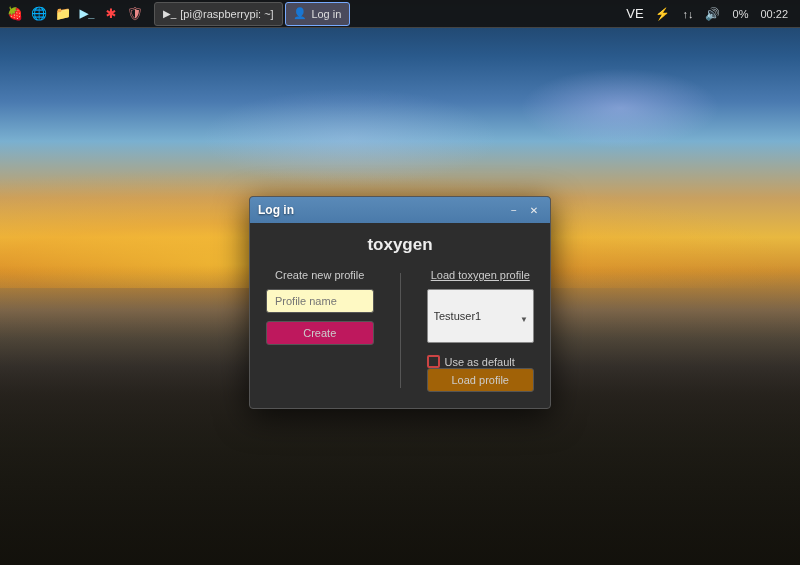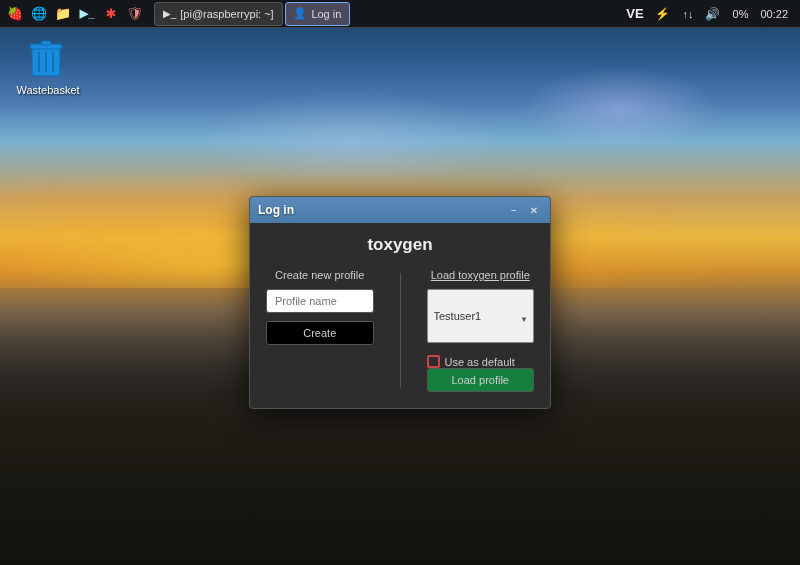--- a/index.html
+++ b/index.html
@@ -241,33 +241,33 @@
       text-align: center;
     }
 
     .col-label.underlined {
       text-decoration: underline;
     }
 
     .profile-name-input {
       width: 100%;
       padding: 5px 8px;
-      background: #ffffff;
+      background: #fef9c3;
       border: 1px solid #555;
       border-radius: 3px;
       color: #888;
       font-size: 11px;
       outline: none;
       margin-bottom: 8px;
     }
 
     .create-btn {
       width: 100%;
       padding: 5px 0;
-      background: #000000;
+      background: #be185d;
       border: 1px solid #555;
       border-radius: 3px;
       color: #ccc;
       font-size: 11px;
       cursor: pointer;
       text-align: center;
     }
 
     .profile-select {
       width: 100%;
@@ -317,21 +317,21 @@
     }
 
     .use-default-label {
       color: #ccc;
       font-size: 11px;
     }
 
     .load-profile-btn {
       width: 100%;
       padding: 5px 0;
-      background: #15803d;
+      background: #a16207;
       border: 1px solid #555;
       border-radius: 3px;
       color: #ccc;
       font-size: 11px;
       cursor: pointer;
       text-align: center;
     }
 
     
     .col-divider {
@@ -419,56 +419,39 @@
         <span style="font-size:10px;">▶_</span>
         <span>[pi@raspberrypi: ~]</span>
       </div>
       <div class="taskbar-app active">
         <span style="font-size:11px;">👤</span>
         <span>Log in</span>
       </div>
     </div>
 
     <div class="taskbar-right">
-      <div class="taskbar-right-item" style="font-size:13px; font-weight:bold; color:#eee;">VE</div>
+      <div class="taskbar-right-item" style="font-size:13px; font-weight:normal; color:#eee;">VE</div>
       <div class="taskbar-right-item">
         <span class="bt-icon">⚡</span>
       </div>
       <div class="taskbar-right-item">
         <span>↑↓</span>
       </div>
       <div class="taskbar-right-item">
         <span style="font-size:12px;">🔊</span>
       </div>
       <div class="taskbar-right-item">
         <span>0%</span>
       </div>
       <div class="taskbar-right-item">
         <span>00:22</span>
       </div>
     </div>
   </div>
 
-  <div class="desktop-icon">
-    <div class="desktop-icon-img">
-      <svg class="trash-icon" viewBox="0 0 36 40" fill="none" xmlns="http://www.w3.org/2000/svg">
-
-        <rect x="4" y="10" width="28" height="28" rx="2" fill="#1a8ce0" stroke="#0e6aaa" stroke-width="1"></rect>
-
-        <rect x="2" y="6" width="32" height="5" rx="2" fill="#1a8ce0" stroke="#0e6aaa" stroke-width="1"></rect>
-
-        <rect x="13" y="3" width="10" height="4" rx="2" fill="#1a8ce0" stroke="#0e6aaa" stroke-width="1"></rect>
-
-        <line x1="11" y1="14" x2="11" y2="34" stroke="#0e6aaa" stroke-width="1.5"></line>
-        <line x1="18" y1="14" x2="18" y2="34" stroke="#0e6aaa" stroke-width="1.5"></line>
-        <line x1="25" y1="14" x2="25" y2="34" stroke="#0e6aaa" stroke-width="1.5"></line>
-      </svg>
-    </div>
-    <span class="desktop-icon-label">Wastebasket</span>
-  </div>
 
   <div class="dialog-overlay">
     <div class="dialog">
 
       <div class="dialog-titlebar">
         <span class="dialog-title">Log in</span>
         <div class="dialog-controls">
           <div class="dialog-ctrl-btn">
             <span>−</span>
           </div>

